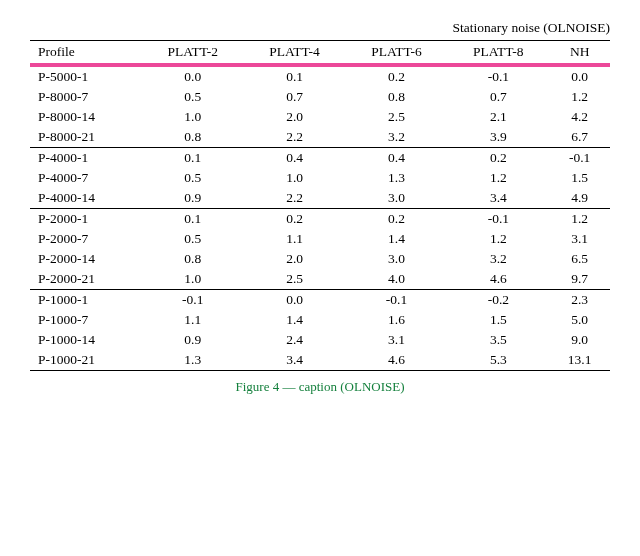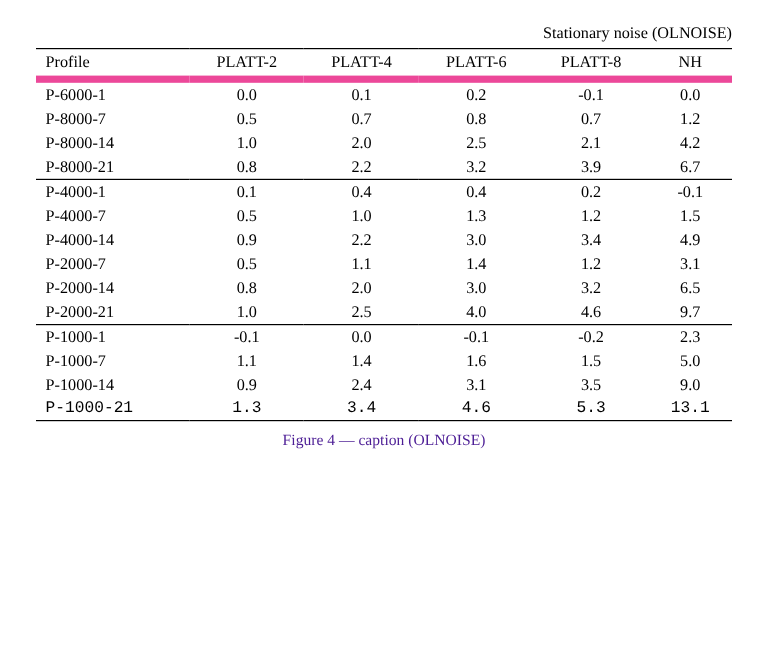--- a/index.html
+++ b/index.html
@@ -25,21 +25,21 @@
     }
 
     table {
       width: 100%;
       border-collapse: collapse;
       font-size: 13.5px;
     }
 
     .header-row th {
       border-top: 1.5px solid #000;
-      border-bottom: 6px solid #ec4899;
+      border-bottom: 4px solid #ec4899;
       padding: 3px 8px;
       font-weight: normal;
       text-align: center;
     }
 
     .header-row th.col-profile {
       text-align: left;
     }
 
     tbody tr td {
@@ -50,28 +50,27 @@
     tbody tr td.col-profile {
       text-align: left;
     }
 
     .group-separator td {
       border-top: 1px solid #000;
     }
 
     .last-row td {
       border-bottom: 1.5px solid #000;
-      font-family: Liberation Mono, monospace;
     }
 
     .caption-row {
       text-align: center;
       padding-top: 8px;
       font-size: 13px;
-      color: #4c1d95;
+      color: #15803d;
     }
   </style>
 </head>
 <body>
 
 <div class="page-container">
   <table>
     <thead>
       <tr>
         <th colspan="6" style="text-align:right; border:none; padding-bottom:4px; font-weight:normal;">Stationary noise (OLNOISE)</th>
@@ -80,21 +79,21 @@
         <th class="col-profile">Profile</th>
         <th>PLATT-2</th>
         <th>PLATT-4</th>
         <th>PLATT-6</th>
         <th>PLATT-8</th>
         <th>NH</th>
       </tr>
     </thead>
     <tbody id="table-body">
     <tr>
-          <td class="col-profile">P-6000-1</td>
+          <td class="col-profile">P-5000-1</td>
           <td>0.0</td>
           <td>0.1</td>
           <td>0.2</td>
           <td>-0.1</td>
           <td>0.0</td>
         </tr>
         <tr>
           <td class="col-profile">P-8000-7</td>
           <td>0.5</td>
           <td>0.7</td>
@@ -134,20 +133,28 @@
           <td>1.2</td>
           <td>1.5</td>
         </tr>
         <tr>
           <td class="col-profile">P-4000-14</td>
           <td>0.9</td>
           <td>2.2</td>
           <td>3.0</td>
           <td>3.4</td>
           <td>4.9</td>
+        </tr>
+        <tr class="group-separator">
+          <td class="col-profile">P-2000-1</td>
+          <td>0.1</td>
+          <td>0.2</td>
+          <td>0.2</td>
+          <td>-0.1</td>
+          <td>1.2</td>
         </tr>
         <tr>
           <td class="col-profile">P-2000-7</td>
           <td>0.5</td>
           <td>1.1</td>
           <td>1.4</td>
           <td>1.2</td>
           <td>3.1</td>
         </tr>
         <tr>

